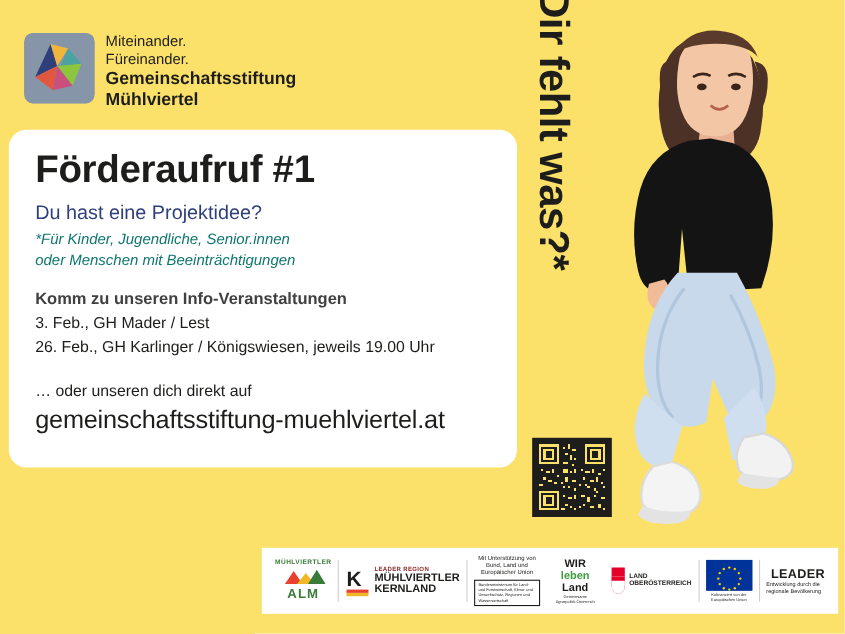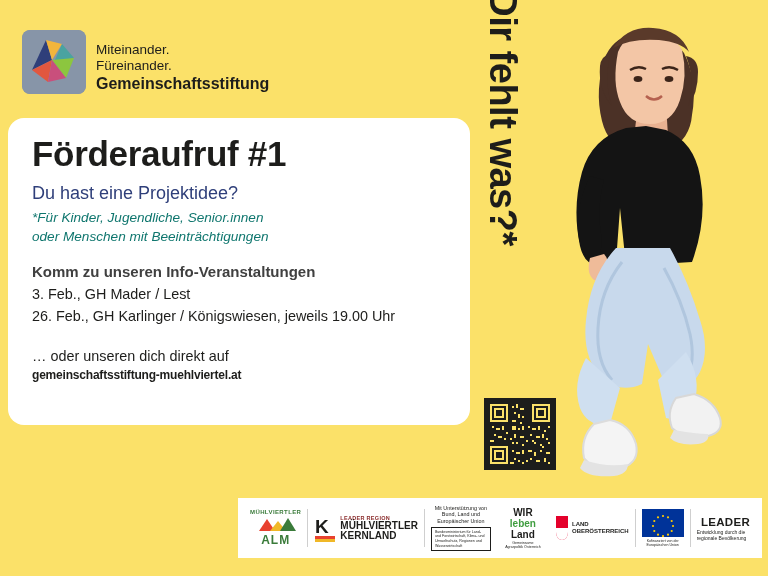--- a/index.html
+++ b/index.html
@@ -20,21 +20,21 @@
     background: #FBE169;
     overflow: hidden;
   }
 
   
   .logo-block {
     position: absolute;
     left: 22px;
     top: 30px;
     display: flex;
-    align-items: flex-end;
+    align-items: flex-start;
     gap: 10px;
   }
   .logo-mark {
     width: 64px;
     height: 64px;
     border-radius: 8px;
     background: #7e8fa6;
     position: relative;
     overflow: hidden;
     flex: none;
@@ -112,22 +112,22 @@
     color: #1d1d1b;
     line-height: 1.5;
   }
   .apply {
     font-size: 14.4px;
     color: #1d1d1b;
     margin-top: 18px;
     line-height: 1.4;
   }
   .apply-url {
-    font-size: 12px;
-    font-weight: bold;
+    font-size: 23px;
+    font-weight: normal;
     color: #1d1d1b;
     margin-top: 2px;
     letter-spacing: -0.2px;
   }
 
   
   .slogan {
     position: absolute;
     left: 474px;
     top: 96px;
@@ -266,20 +266,21 @@
         <polygon points="40,14 52,28 32,32" fill="#4aa3a0"></polygon>
         <polygon points="10,40 30,30 26,52" fill="#e1573f"></polygon>
         <polygon points="30,30 52,28 44,48" fill="#8cc63f"></polygon>
         <polygon points="26,52 30,30 44,48" fill="#c94f7c"></polygon>
       </svg>
     </div>
     <div class="logo-text">
       <div class="l1">Miteinander.</div>
       <div class="l2">Füreinander.</div>
       <div class="l3">Gemeinschaftsstiftung</div>
+      <div class="l4">Mühlviertel</div>
     </div>
   </div>
 
   <div class="person">
     <svg width="270" height="500" viewBox="0 0 270 500">
       <defs>
         <clipPath id="c1">
             <rect x="0" y="0" width="270" height="500"></rect>
           </clipPath>
       </defs>

